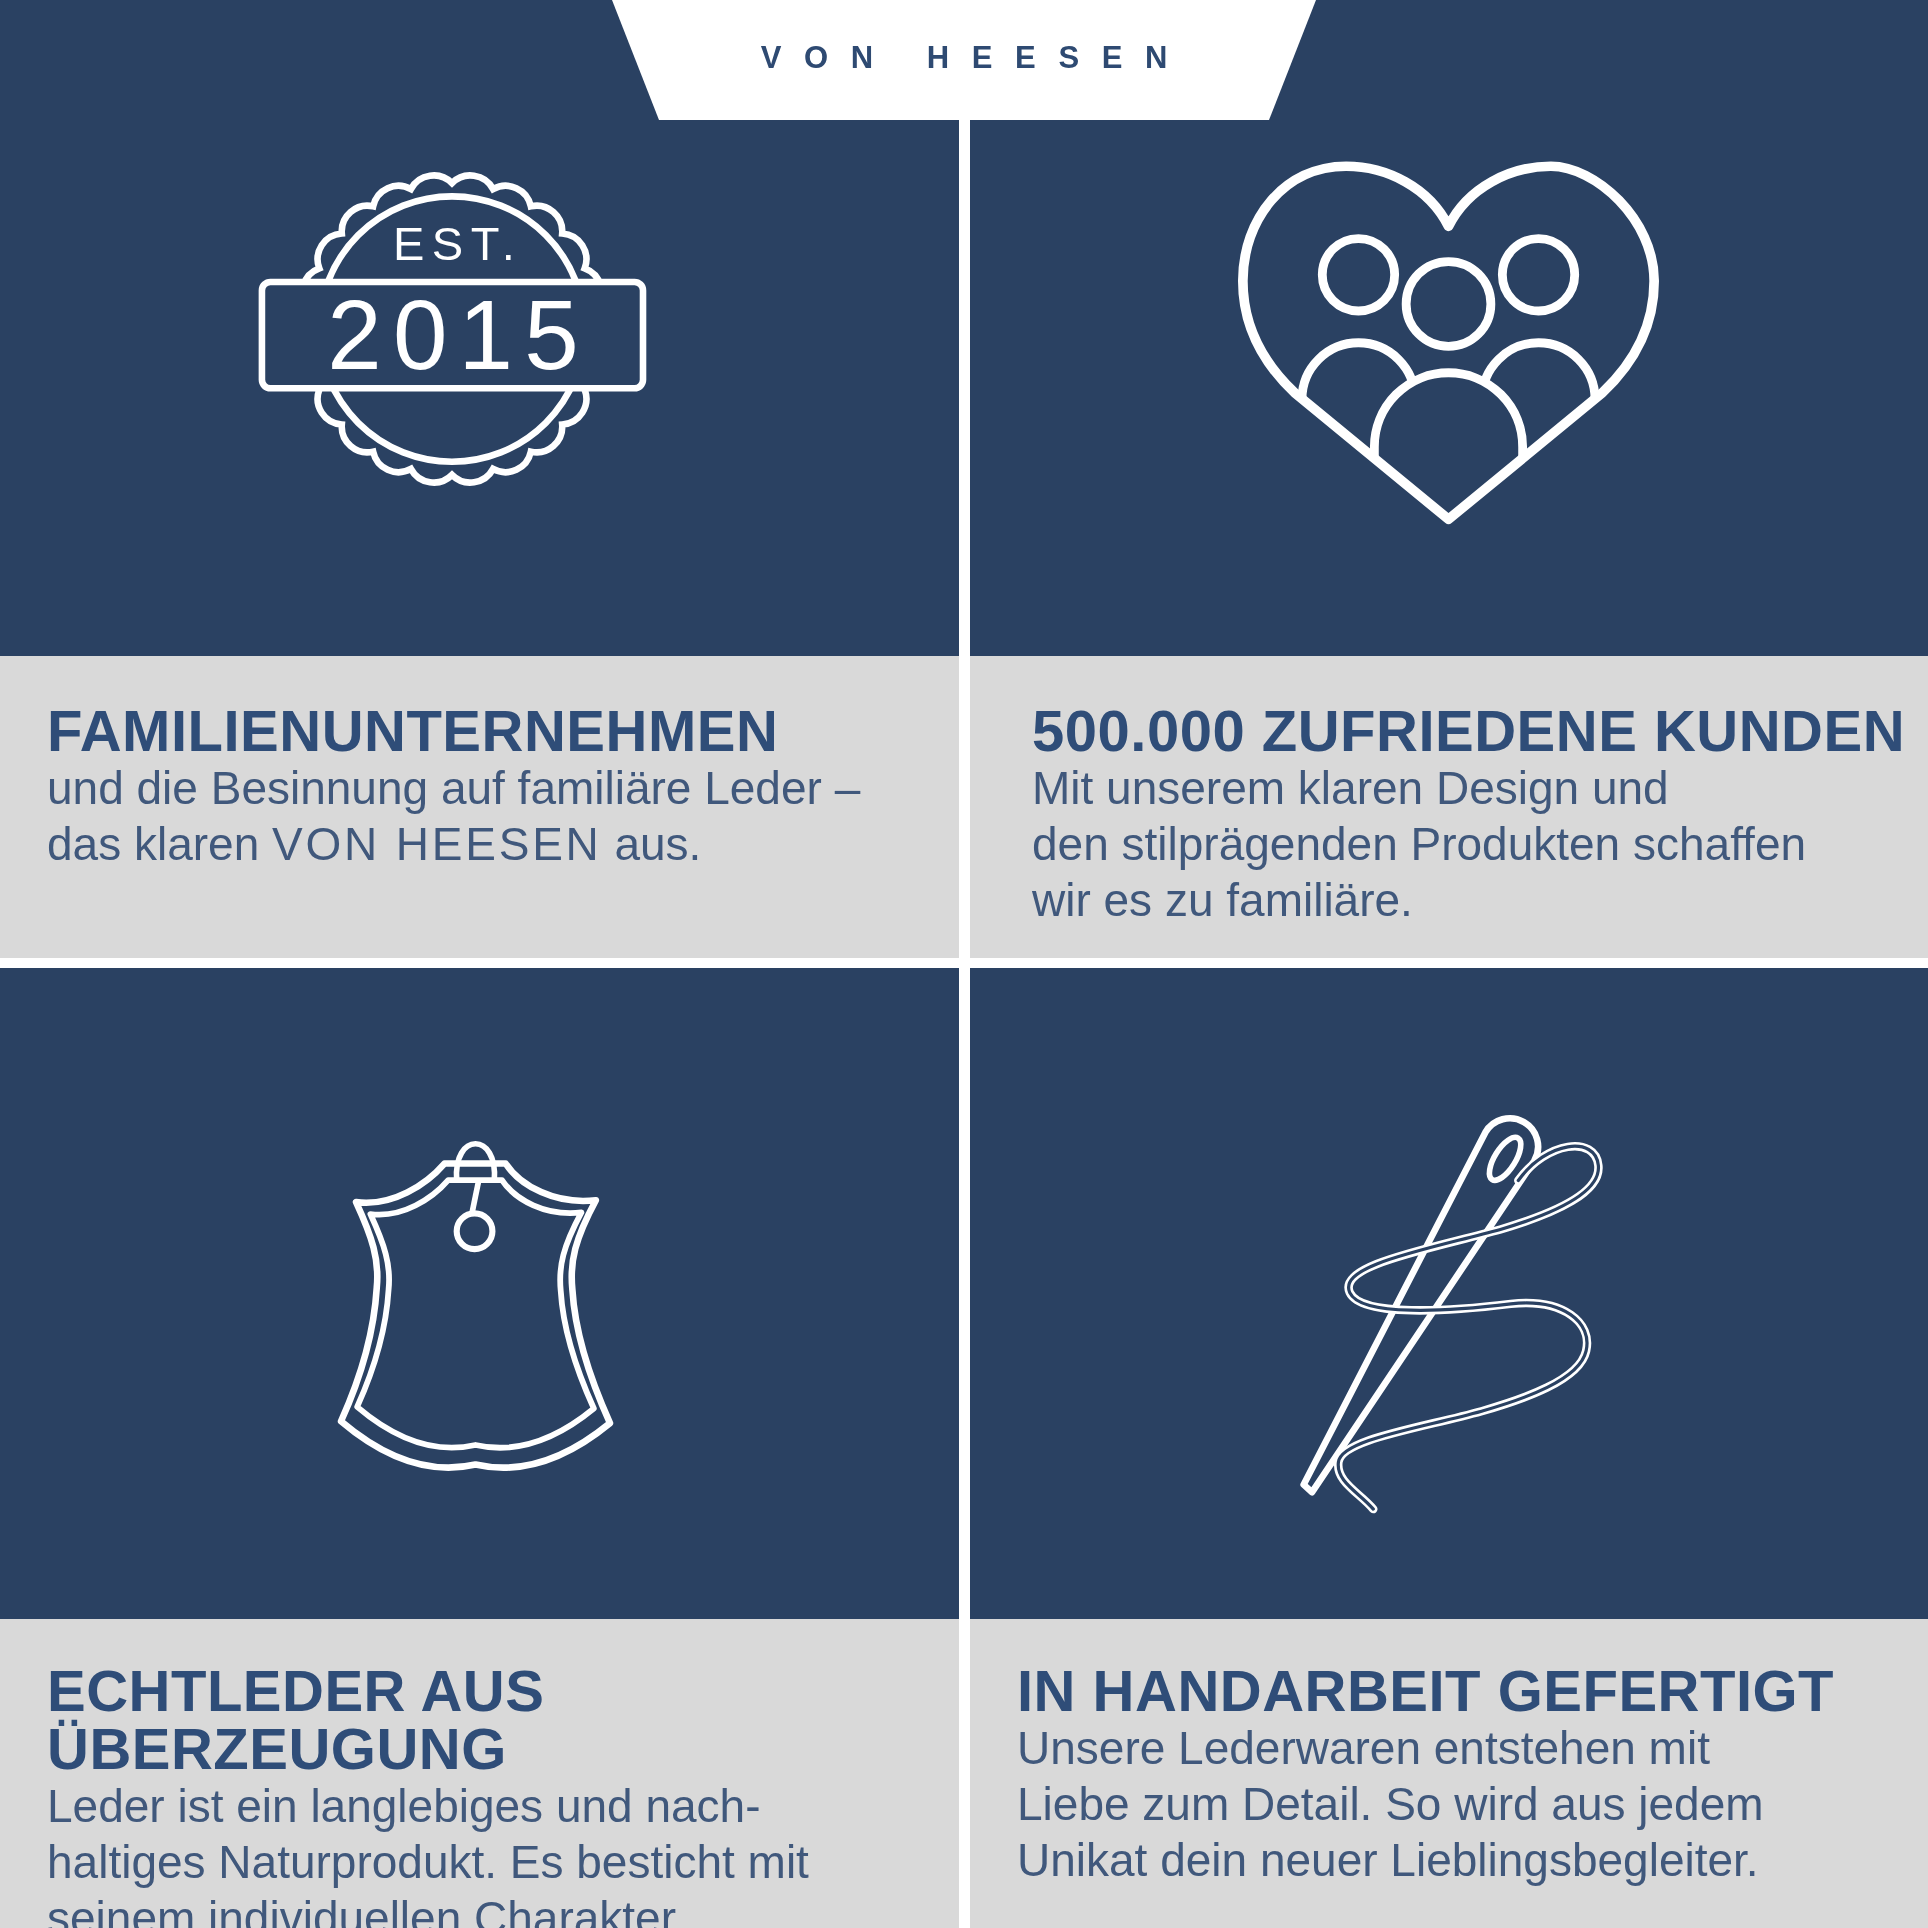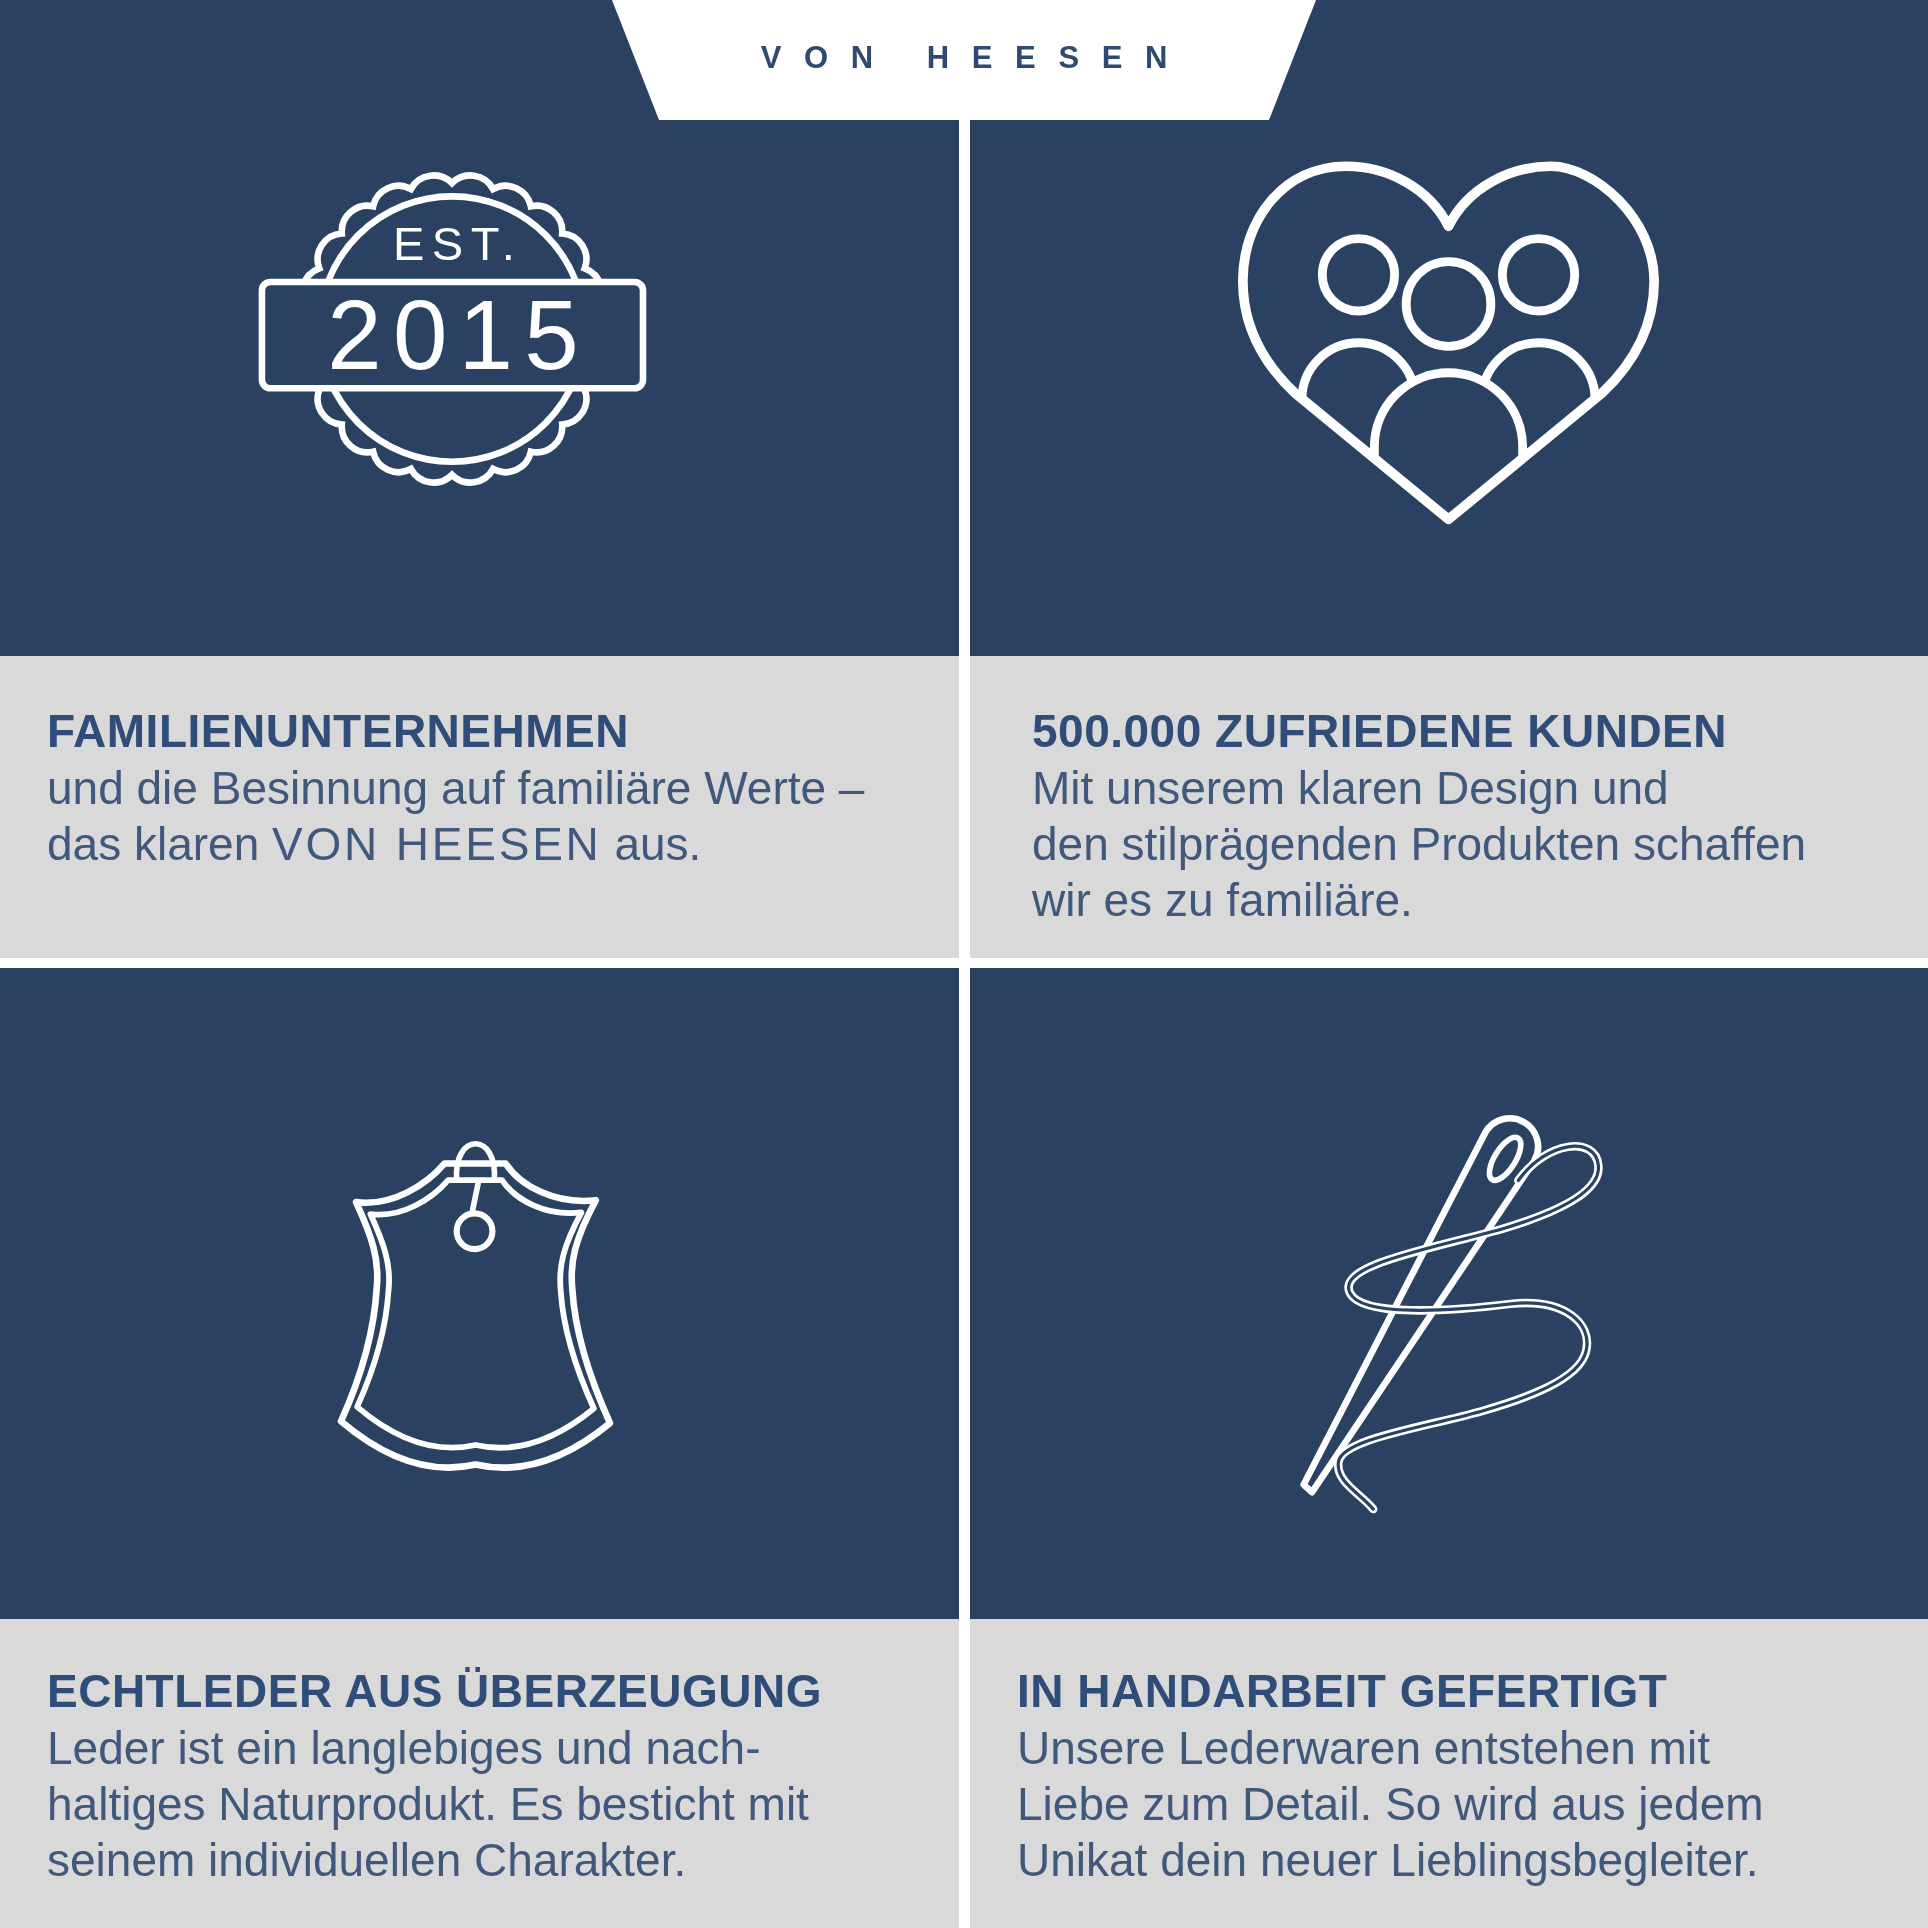--- a/index.html
+++ b/index.html
@@ -25,21 +25,21 @@
 
   
   .banner{position:absolute;left:0;top:0;width:1928px;height:120px;background:var(--white);
           clip-path:polygon(612px 0px,1316px 0px,1269px 120px,659px 120px);}
   .banner .brand{position:absolute;left:0;right:0;top:0;height:120px;line-height:115px;
           text-align:center;color:var(--banner_text);font-size:31px;font-weight:700;
           letter-spacing:22.6px;padding-left:22.6px;}
 
   
   .caption{position:absolute;width:895px;}
-  .caption h2{margin:0;font-size:46px;line-height:58px;font-weight:700;
+  .caption h2{margin:0;font-size:58px;line-height:58px;font-weight:700;
               color:var(--heading);letter-spacing:0.5px;}
   .caption .line{font-size:46px;line-height:56px;font-weight:400;color:var(--body);}
   .caption .brand-inline{letter-spacing:2.8px;}
   .c1{left:47px;top:702px;}
   .c2{left:1017px;top:702px;margin-left:15px;}
   .c3{left:47px;top:1662px;}
   .c4{left:1017px;top:1662px;}
 
   
   .ic{position:absolute;}
@@ -101,21 +101,21 @@
 
   <svg class="ic" style="left:1281px;top:1088px" width="339" height="443" viewBox="0 0 360 470">
     <path class="fl" stroke-width="7" stroke-linejoin="round" d="M269,77 L33,429 L24,421 L217,47 A30,30 0 0 1 269,77 Z"></path>
     <ellipse class="fl" stroke-width="6" cx="238" cy="75" rx="26" ry="11" transform="rotate(122 238 75)"></ellipse>
     <path class="st" stroke-width="9" stroke-linecap="round" d="M252,98 C282,56 334,50 337,82 C340,110 294,132 233,150 C152,172 60,188 73,217 C85,243 178,237 244,229 C300,223 331,249 324,279 C317,310 258,330 213,343 C148,361 64,373 61,397 C58,418 84,430 98,447"></path>
     <path stroke="var(--navy)" fill="none" stroke-width="3.4" stroke-linecap="round" d="M252,98 C282,56 334,50 337,82 C340,110 294,132 233,150 C152,172 60,188 73,217 C85,243 178,237 244,229 C300,223 331,249 324,279 C317,310 258,330 213,343 C148,361 64,373 61,397 C58,418 84,430 98,447"></path>
   </svg>
 
   <div class="caption c1">
     <h2>FAMILIENUNTERNEHMEN</h2>
-    <div class="line">und die Besinnung auf familiäre Werte –</div>
+    <div class="line">und die Besinnung auf familiäre Leder –</div>
     <div class="line"><span>das klaren </span><span class="brand-inline">VON HEESEN</span><span> aus.</span></div>
   </div>
 
   <div class="caption c2">
     <h2>500.000 ZUFRIEDENE KUNDEN</h2>
     <div class="line">Mit unserem klaren Design und</div>
     <div class="line">den stilprägenden Produkten schaffen</div>
     <div class="line">wir es zu familiäre.</div>
   </div>
 

